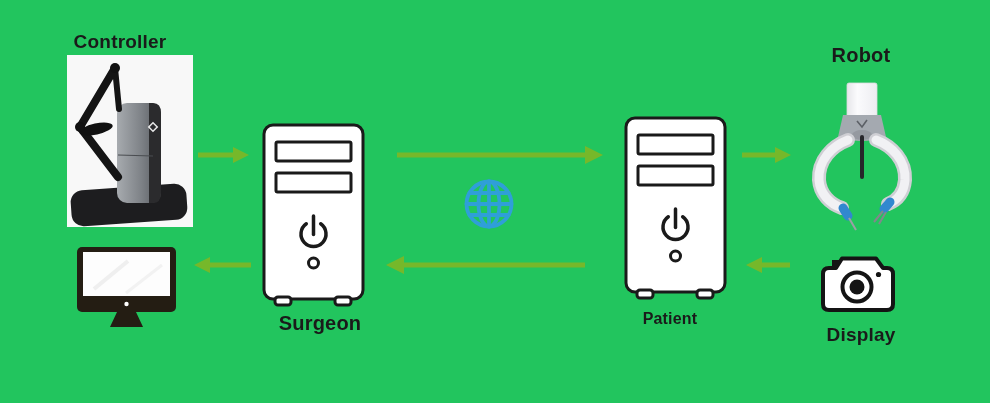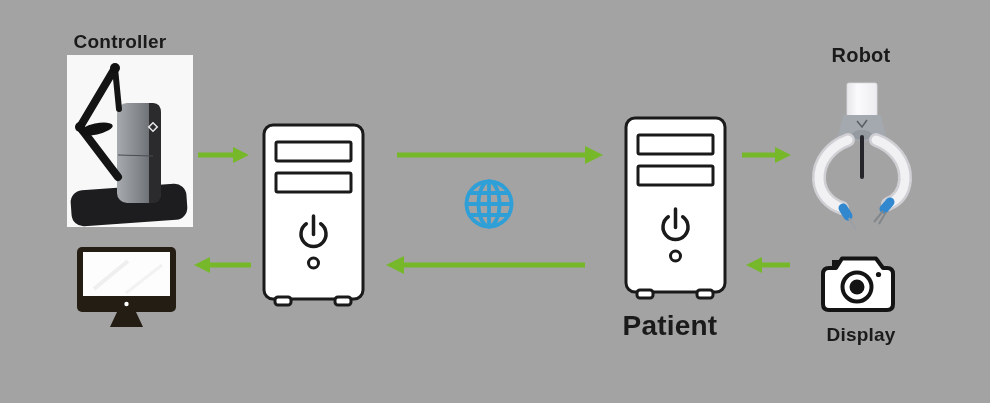--- a/index.html
+++ b/index.html
@@ -1,28 +1,28 @@
 <!DOCTYPE html>
 <html><head>
 <meta charset="utf-8">
 <style>
   html,body{margin:0;padding:0;background:#fff;}
   #canvas{
-    position:relative;width:990px;height:403px;background:#a3a3a3;
+    position:relative;width:990px;height:403px;background:#22c55e;
     font-family:"Liberation Sans", sans-serif;overflow:hidden;
   }
   #scene{position:absolute;left:0;top:0;}
   .label{
     position:absolute;font-weight:bold;font-size:19px;color:#1a1a1a;
     text-align:center;letter-spacing:.2px;white-space:nowrap;
   }
   .lbl-controller{left:60px;top:31px;width:120px;}
   .lbl-robot{left:811px;top:44px;width:100px;font-size:20px;}
   .lbl-surgeon{left:260px;top:312px;width:120px;font-size:20px;}
-  .lbl-patient{left:610px;top:310px;width:120px;font-size:28px;}
+  .lbl-patient{left:610px;top:310px;width:120px;font-size:16px;}
   .lbl-display{left:67px;top:344px;width:120px;}
   .lbl-camera{left:801px;top:324px;width:120px;}
 </style>
 </head>
 <body>
 
 <div id="canvas">
 
   <svg id="scene" width="990" height="403" viewBox="0 0 990 403">
     <defs>
@@ -143,15 +143,16 @@
       </g>
       <g>
         <line x1="790" y1="265" x2="762" y2="265"></line>
         <polygon points="762,257 746,265 762,273" stroke="none"></polygon>
       </g>
     </g>
   </svg>
 
   <div class="label lbl-controller">Controller</div>
   <div class="label lbl-robot">Robot</div>
+  <div class="label lbl-surgeon">Surgeon</div>
   <div class="label lbl-patient">Patient</div>
   <div class="label lbl-camera">Display</div>
 </div>
 
 </body></html>

